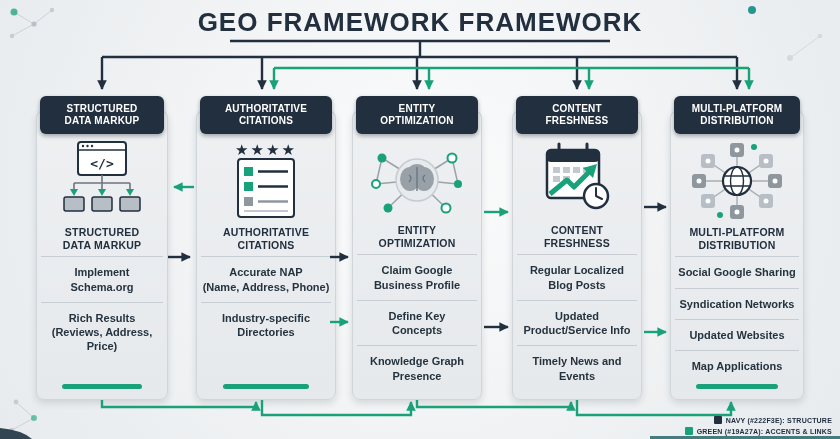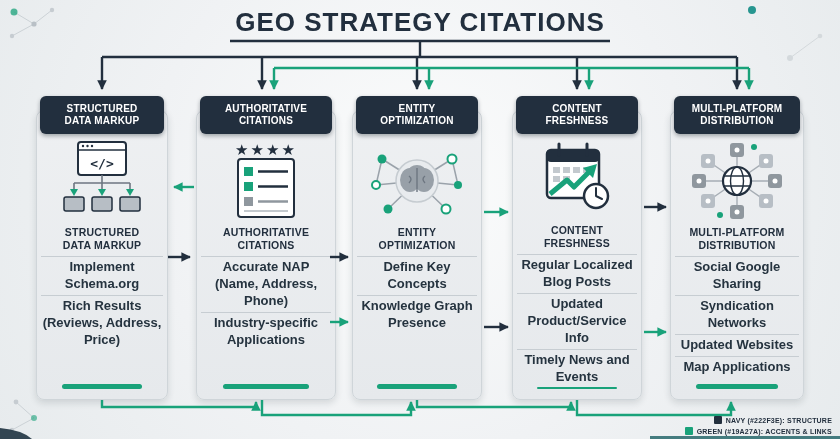--- a/index.html
+++ b/index.html
@@ -37,43 +37,43 @@
     position:absolute; top:42px; left:5px; right:5px; bottom:4px; z-index:1;
     display:flex; flex-direction:column;
   }
   .icon-box { height:86px; display:flex; align-items:center; justify-content:center; }
   .card-title {
     font-size:10.5px; font-weight:bold; color:#222F3E; text-align:center;
     line-height:1.25; letter-spacing:.2px; margin:2px 0 4px; white-space:pre-line;
   }
   .items { display:flex; flex-direction:column; }
   .item {
-    border-top:1px solid #c7cdd2; padding:2px 1px; text-align:center;
-    font-size:13px; font-weight:600; color:#25333f; line-height:1.3; white-space:pre-line;
+    border-top:1px solid #c7cdd2; padding:8px 1px; text-align:center;
+    font-size:11px; font-weight:600; color:#25333f; line-height:1.3; white-space:pre-line;
   }
   .accent-bar {
     margin-top:auto; margin-bottom:7px; align-self:center;
     width:66%; height:5px; background:#19A27A; border-radius:3px;
   }
   .legend {
     position:absolute; right:8px; bottom:4px; z-index:5;
     display:flex; flex-direction:column; gap:3px; align-items:flex-end;
   }
   .legend-row { display:flex; align-items:center; gap:4px; }
   .swatch { width:8px; height:8px; display:inline-block; border-radius:1px; }
   .swatch-navy { background:#222F3E; }
   .swatch-green { background:#19A27A; }
   .legend-text { font-size:7px; font-weight:bold; color:#222F3E; letter-spacing:.2px; }
 </style>
 </head>
 <body>
 
 <div class="stage">
 
-  <div class="title">GEO STRATEGY CITATIONS</div>
+  <div class="title">GEO FRAMEWORK FRAMEWORK</div>
 
   <svg class="overlay" width="840" height="439" viewBox="0 0 840 439">
     <defs>
       <marker id="an" viewBox="0 0 10 10" refX="9" refY="5" markerWidth="4" markerHeight="4" orient="auto-start-reverse">
         <path d="M0,0 L10,5 L0,10 z" fill="#222F3E"></path>
       </marker>
       <marker id="ag" viewBox="0 0 10 10" refX="9" refY="5" markerWidth="4" markerHeight="4" orient="auto-start-reverse">
         <path d="M0,0 L10,5 L0,10 z" fill="#19A27A"></path>
       </marker>
     </defs>
@@ -187,21 +187,21 @@
           <line x1="47" y1="62.5" x2="77" y2="62.5" stroke="#8f979e" stroke-width="2.5"></line>
           <line x1="33" y1="72" x2="77" y2="72" stroke="#c3c9ce" stroke-width="2"></line>
         </svg>
       </div>
       <h3 class="card-title">AUTHORITATIVE
 CITATIONS</h3>
       <div class="items">
         <div class="item">Accurate NAP
 (Name, Address, Phone)</div>
         <div class="item">Industry-specific
-Applications</div>
+Directories</div>
       </div>
       <div class="accent-bar"></div>
     </div>
   </section>
 
   <section class="card card-3">
     <div class="panel"></div>
     <header class="card-header">ENTITY
 OPTIMIZATION</header>
     <div class="card-content">
@@ -228,20 +228,22 @@
           <circle cx="90" cy="20" r="4.5" fill="#ffffff" stroke="#19A27A" stroke-width="2"></circle>
           <circle cx="14" cy="46" r="4" fill="#ffffff" stroke="#19A27A" stroke-width="2"></circle>
           <circle cx="96" cy="46" r="4" fill="#19A27A"></circle>
           <circle cx="26" cy="70" r="4.5" fill="#19A27A"></circle>
           <circle cx="84" cy="70" r="4.5" fill="#ffffff" stroke="#19A27A" stroke-width="2"></circle>
         </svg>
       </div>
       <h3 class="card-title">ENTITY
 OPTIMIZATION</h3>
       <div class="items">
+        <div class="item">Claim Google
+Business Profile</div>
         <div class="item">Define Key
 Concepts</div>
         <div class="item">Knowledge Graph
 Presence</div>
       </div>
       <div class="accent-bar"></div>
     </div>
   </section>
 
   <section class="card card-4">

